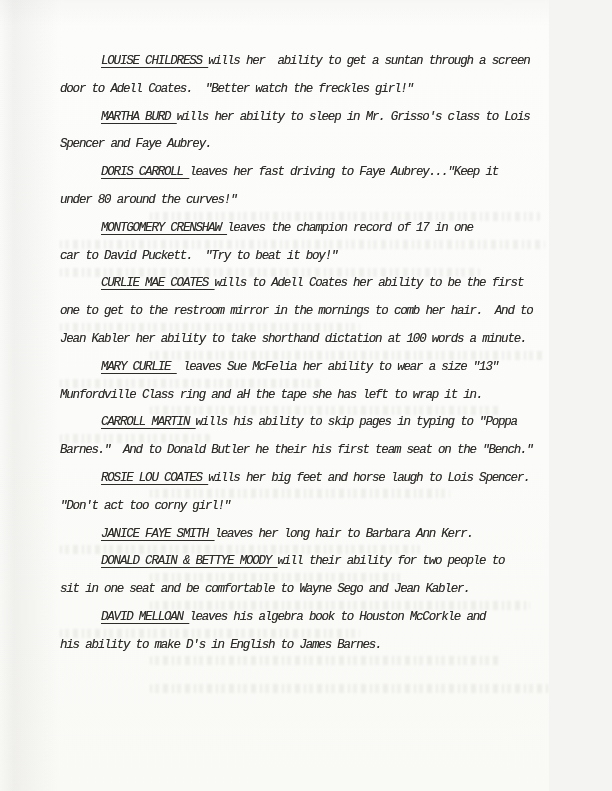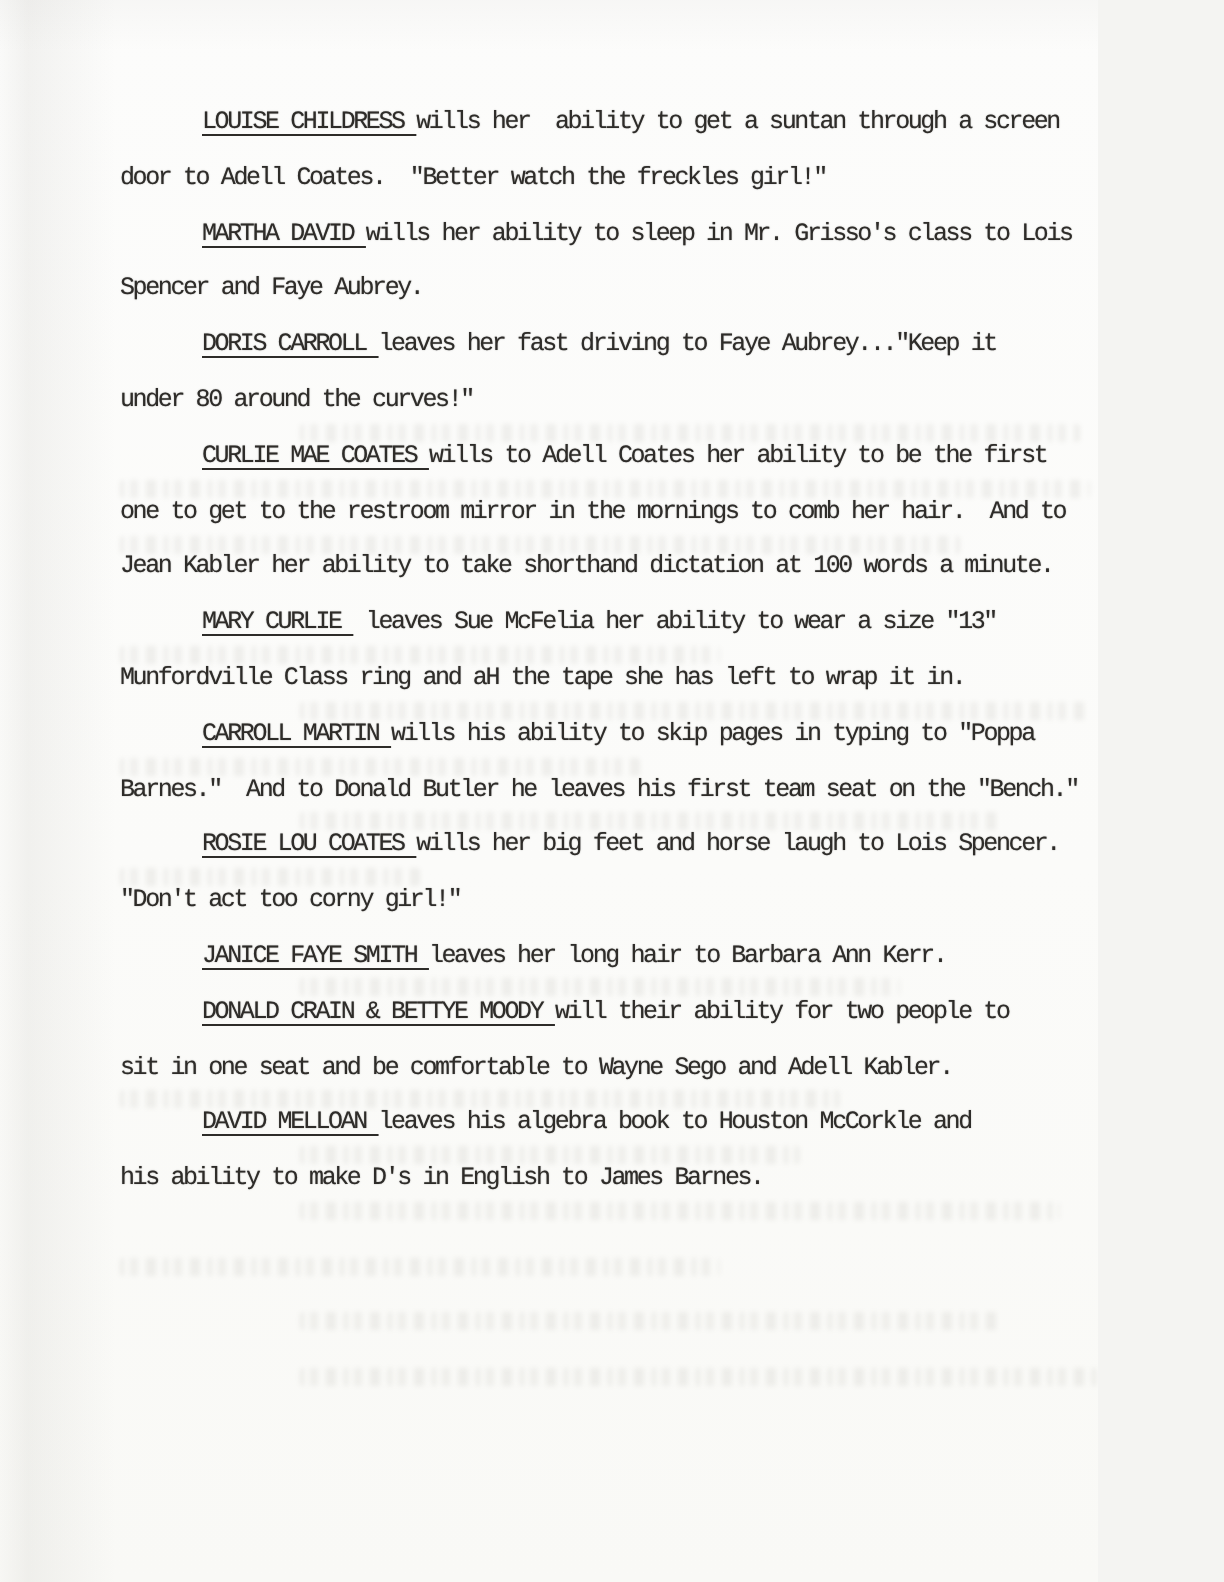--- a/index.html
+++ b/index.html
@@ -12,20 +12,21 @@
     overflow: hidden;
     background: #f4f4f2;
     font-family: "Liberation Mono", "DejaVu Sans Mono", monospace;
   }
   .page {
     position: relative;
     width: 549px;
     height: 791px;
     background: linear-gradient(180deg, #fcfcfb 0%, #fbfbf9 55%, #f9f9f6 100%);
     overflow: hidden;
+    font-style: italic;
   }
   
   .edge-shade-left {
     position: absolute;
     left: 0; top: 0; bottom: 0;
     width: 60px;
     background: linear-gradient(90deg,
       rgba(150,148,140,0.02) 0px,
       rgba(150,148,140,0.10) 14px,
       rgba(150,148,140,0.06) 32px,
@@ -101,32 +102,34 @@
       <div class="ghost" style="left: 60px; top: 545px; width: 360px;"></div>
       <div class="ghost" style="left: 150px; top: 573px; width: 250px;"></div>
       <div class="ghost" style="left: 150px; top: 601px; width: 380px;"></div>
       <div class="ghost" style="left: 60px; top: 629px; width: 300px;"></div>
       <div class="ghost" style="left: 150px; top: 656px; width: 350px;"></div>
       <div class="ghost" style="left: 150px; top: 684px; width: 400px;"></div>
     </div>
   <div class="doc">
       <p class="paragraph"><span class="pname">LOUISE CHILDRESS </span><span>wills her  ability to get a suntan through a screen
 door to Adell Coates.  "Better watch the freckles girl!"</span></p>
-      <p class="paragraph"><span class="pname">MARTHA DAVID </span><span>wills her ability to sleep in Mr. Grisso's class to Lois
+      <p class="paragraph"><span class="pname">MARTHA BURD </span><span>wills her ability to sleep in Mr. Grisso's class to Lois
 Spencer and Faye Aubrey.</span></p>
       <p class="paragraph"><span class="pname">DORIS CARROLL </span><span>leaves her fast driving to Faye Aubrey..."Keep it
 under 80 around the curves!"</span></p>
+      <p class="paragraph"><span class="pname">MONTGOMERY CRENSHAW </span><span>leaves the champion record of 17 in one
+car to David Puckett.  "Try to beat it boy!"</span></p>
       <p class="paragraph"><span class="pname">CURLIE MAE COATES </span><span>wills to Adell Coates her ability to be the first
 one to get to the restroom mirror in the mornings to comb her hair.  And to
 Jean Kabler her ability to take shorthand dictation at 100 words a minute.</span></p>
       <p class="paragraph"><span class="pname">MARY CURLIE </span><span> leaves Sue McFelia her ability to wear a size "13"
 Munfordville Class ring and aH the tape she has left to wrap it in.</span></p>
       <p class="paragraph"><span class="pname">CARROLL MARTIN </span><span>wills his ability to skip pages in typing to "Poppa
-Barnes."  And to Donald Butler he leaves his first team seat on the "Bench."</span></p>
+Barnes."  And to Donald Butler he their his first team seat on the "Bench."</span></p>
       <p class="paragraph"><span class="pname">ROSIE LOU COATES </span><span>wills her big feet and horse laugh to Lois Spencer.
 "Don't act too corny girl!"</span></p>
       <p class="paragraph"><span class="pname">JANICE FAYE SMITH </span><span>leaves her long hair to Barbara Ann Kerr.</span></p>
       <p class="paragraph"><span class="pname">DONALD CRAIN &amp; BETTYE MOODY </span><span>will their ability for two people to
-sit in one seat and be comfortable to Wayne Sego and Adell Kabler.</span></p>
+sit in one seat and be comfortable to Wayne Sego and Jean Kabler.</span></p>
       <p class="paragraph"><span class="pname">DAVID MELLOAN </span><span>leaves his algebra book to Houston McCorkle and
 his ability to make D's in English to James Barnes.</span></p>
     </div>
 </div>
 
 </body></html>

